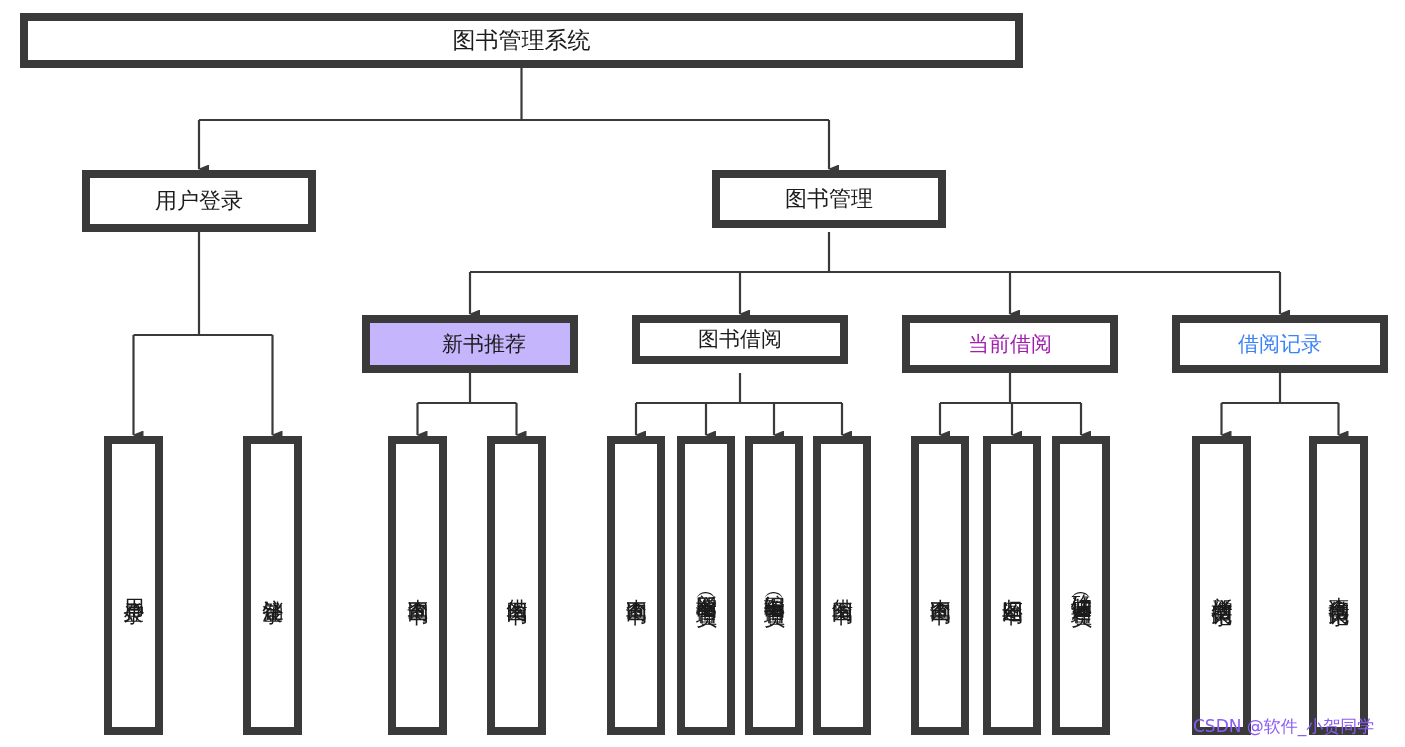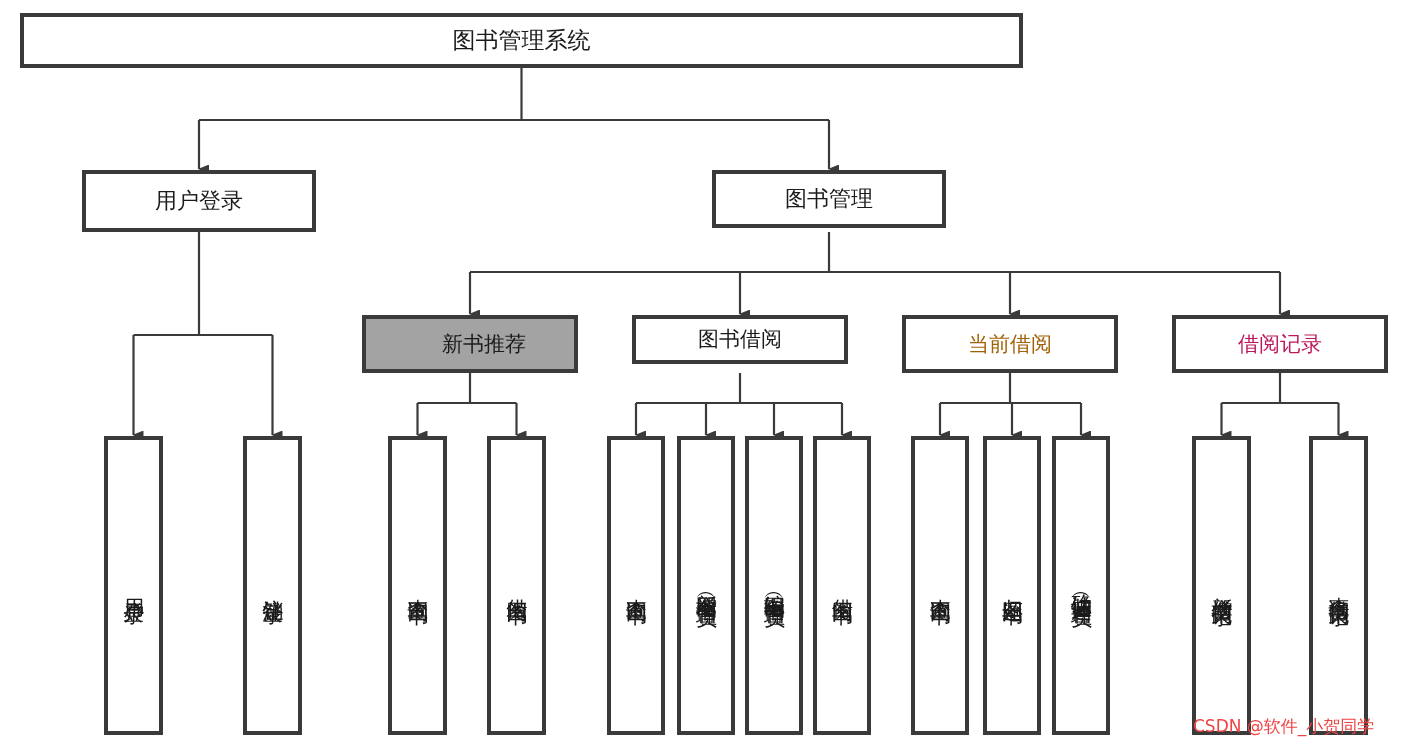--- a/index.html
+++ b/index.html
@@ -23,21 +23,21 @@
     left: 0;
     top: 0;
     width: 1405px;
     height: 747px;
     pointer-events: none;
   }
   .node {
     position: absolute;
     box-sizing: border-box;
     background: #ffffff;
-    border: 4px solid #eab308;
+    border: 8px solid #eab308;
     display: flex;
     align-items: center;
     justify-content: center;
     color: #1b1b1b;
   }
   .node.horizontal .node-label {
     writing-mode: horizontal-tb;
     text-align: center;
     line-height: 1.15;
     white-space: nowrap;
@@ -54,21 +54,21 @@
     line-height: 1.0;
     text-align: center;
     white-space: nowrap;
   }
   .node.root .node-label { font-size: 23px; }
   .node.level1 .node-label { font-size: 22px; }
   .node.level2 .node-label { font-size: 21px; }
   .node.leaf .node-label { font-size: 21px; }
   .watermark {
     position: absolute;
-    color: #ef4444;
+    color: #8b5cf6;
     font-size: 17px;
     white-space: nowrap;
     user-select: none;
   }
 </style>
 </head>
 <body>
 
 <div id="diagram-root">
   <svg class="connectors" viewBox="0 0 1405 747" preserveAspectRatio="none">
@@ -117,30 +117,30 @@
   <div id="node-layer">
       <div class="node root horizontal" style="left: 20px; top: 13px; width: 1003px; height: 55px; border-color: rgb(58, 58, 58); background: rgb(255, 255, 255); color: rgb(27, 27, 27);">
         <span class="node-label">图书管理系统</span>
       </div>
       <div class="node level1 horizontal" style="left: 82px; top: 170px; width: 234px; height: 62px; border-color: rgb(58, 58, 58); background: rgb(255, 255, 255); color: rgb(27, 27, 27);">
         <span class="node-label">用户登录</span>
       </div>
       <div class="node level1 horizontal" style="left: 712px; top: 170px; width: 234px; height: 58px; border-color: rgb(58, 58, 58); background: rgb(255, 255, 255); color: rgb(27, 27, 27);">
         <span class="node-label">图书管理</span>
       </div>
-      <div class="node level2 horizontal" style="left: 362px; top: 315px; width: 216px; height: 58px; border-color: rgb(58, 58, 58); background: #a3a3a3; color: rgb(27, 27, 27); padding-left: 28px;">
+      <div class="node level2 horizontal" style="left: 362px; top: 315px; width: 216px; height: 58px; border-color: rgb(58, 58, 58); background: #c4b5fd; color: rgb(27, 27, 27); padding-left: 28px;">
         <span class="node-label">新书推荐</span>
       </div>
       <div class="node level2 horizontal" style="left: 632px; top: 315px; width: 216px; height: 49px; border-color: rgb(58, 58, 58); background: rgb(255, 255, 255); color: rgb(27, 27, 27);">
         <span class="node-label">图书借阅</span>
       </div>
-      <div class="node level2 horizontal" style="left: 902px; top: 315px; width: 216px; height: 58px; border-color: rgb(58, 58, 58); background: rgb(255, 255, 255); color: #a16207;">
+      <div class="node level2 horizontal" style="left: 902px; top: 315px; width: 216px; height: 58px; border-color: rgb(58, 58, 58); background: rgb(255, 255, 255); color: #a21caf;">
         <span class="node-label">当前借阅</span>
       </div>
-      <div class="node level2 horizontal" style="left: 1172px; top: 315px; width: 216px; height: 58px; border-color: rgb(58, 58, 58); background: rgb(255, 255, 255); color: #be185d;">
+      <div class="node level2 horizontal" style="left: 1172px; top: 315px; width: 216px; height: 58px; border-color: rgb(58, 58, 58); background: rgb(255, 255, 255); color: #3b82f6;">
         <span class="node-label">借阅记录</span>
       </div>
       <div class="node leaf vertical" style="left: 104px; top: 436px; width: 59px; height: 299px; border-color: rgb(58, 58, 58); background: rgb(255, 255, 255); color: rgb(27, 27, 27);">
         <span class="node-label">用户登录</span>
       </div>
       <div class="node leaf vertical" style="left: 243px; top: 436px; width: 59px; height: 299px; border-color: rgb(58, 58, 58); background: rgb(255, 255, 255); color: rgb(27, 27, 27);">
         <span class="node-label">注销登录</span>
       </div>
       <div class="node leaf vertical" style="left: 388px; top: 436px; width: 59px; height: 299px; border-color: rgb(58, 58, 58); background: rgb(255, 255, 255); color: rgb(27, 27, 27);">
         <span class="node-label">查询图书</span>

